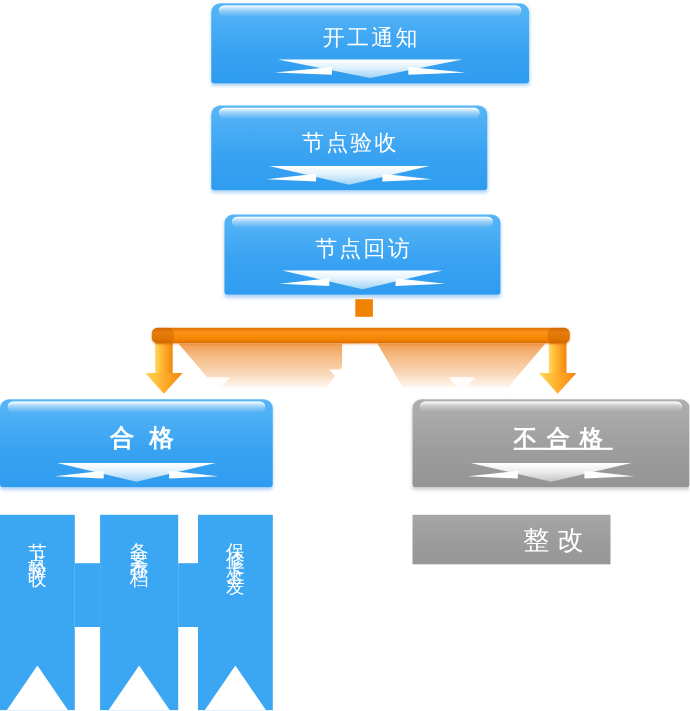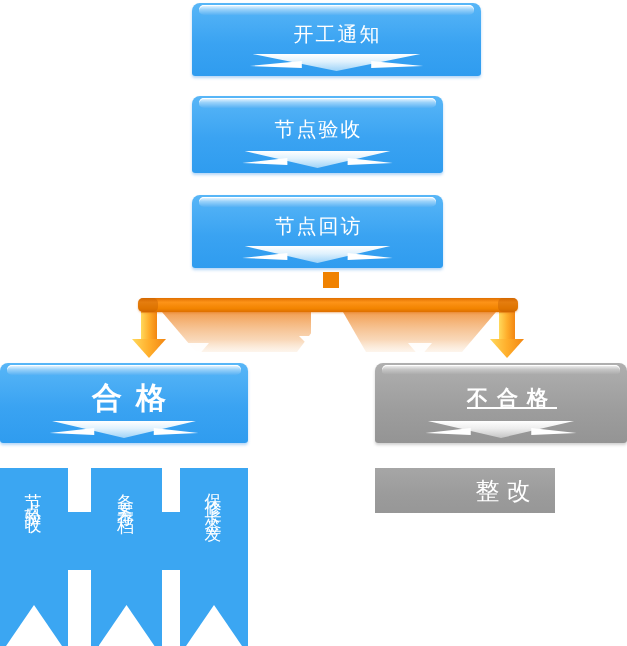--- a/index.html
+++ b/index.html
@@ -18,21 +18,21 @@
     box-shadow:0 2px 3px rgba(150,150,150,.45);
   }
   .lid{position:absolute;top:2px;left:7px;right:7px;height:10px;border-radius:7px;}
   .blue .lid{background:linear-gradient(180deg,#F3FAFF 0%,#9AD2FA 45%,#56B1F4 100%);
     box-shadow:inset 0 1px 0 rgba(255,255,255,.95);}
   .gray .lid{background:linear-gradient(180deg,#F6F6F6 0%,#C6C6C6 45%,#A8A8A8 100%);
     box-shadow:inset 0 1px 0 rgba(255,255,255,.95);}
   .label{position:absolute;left:0;right:0;top:13px;bottom:23px;
     display:flex;align-items:center;justify-content:center;color:#fff;}
   .ls1{font-size:20px;letter-spacing:2px;padding-left:2px;}
-  .ls14{font-size:30px;font-weight:bold;letter-spacing:14px;padding-left:24px;}
+  .ls14{font-size:22px;font-weight:bold;letter-spacing:14px;padding-left:24px;}
   .ls8{font-size:21px;font-weight:bold;letter-spacing:9px;padding-left:22px;text-decoration:underline;}
   .footer{position:absolute;left:0;bottom:3px;width:100%;height:20px;display:block;}
   
   .sq{position:absolute;left:323px;top:272px;width:16px;height:16px;background:#F08200;}
   .bar{position:absolute;left:138px;top:298px;width:380px;height:14px;border-radius:5px;
     background:linear-gradient(180deg,#E06F00 0%,#FD9318 30%,#F28400 75%,#DD6F00 100%);
     box-shadow:0 1px 2px rgba(225,120,25,.5);}
   .bar:before,.bar:after{content:"";position:absolute;top:0;width:20px;height:14px;
     background:rgba(190,90,0,.38);border-radius:5px;}
   .bar:before{left:0;} .bar:after{right:0;}
@@ -97,21 +97,21 @@
   <div class="node blue" style="left:192px;top:96px;width:251px;height:77px">
     <div class="lid"></div>
     <div class="label ls1">节点验收</div>
     <svg class="footer" viewBox="0 0 100 20" preserveAspectRatio="none">
       <polygon points="21,1 79,1 50,18" fill="url(#gvblue)"></polygon>
       <polygon points="20,13 38,8 38,15" fill="#FFFFFF"></polygon>
       <polygon points="62,8 62,15 80,13" fill="#FFFFFF"></polygon>
     </svg>
   </div>
 
-  <div class="node blue" style="left:192px;top:195px;width:251px;height:73px">
+  <div class="node blue" style="left:204px;top:195px;width:251px;height:73px">
     <div class="lid"></div>
     <div class="label ls1">节点回访</div>
     <svg class="footer" viewBox="0 0 100 20" preserveAspectRatio="none">
       <polygon points="21,1 79,1 50,18" fill="url(#gvblue)"></polygon>
       <polygon points="20,13 38,8 38,15" fill="#FFFFFF"></polygon>
       <polygon points="62,8 62,15 80,13" fill="#FFFFFF"></polygon>
     </svg>
   </div>
 
   <div class="sq"></div>

